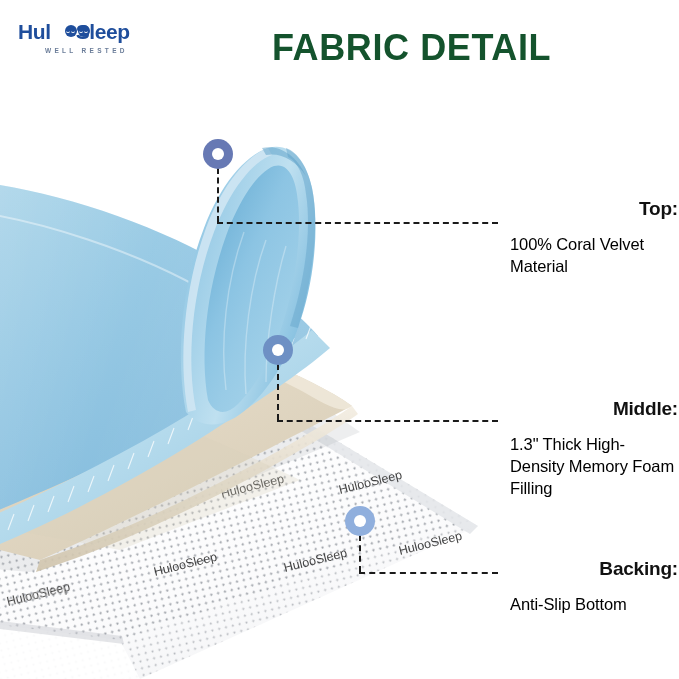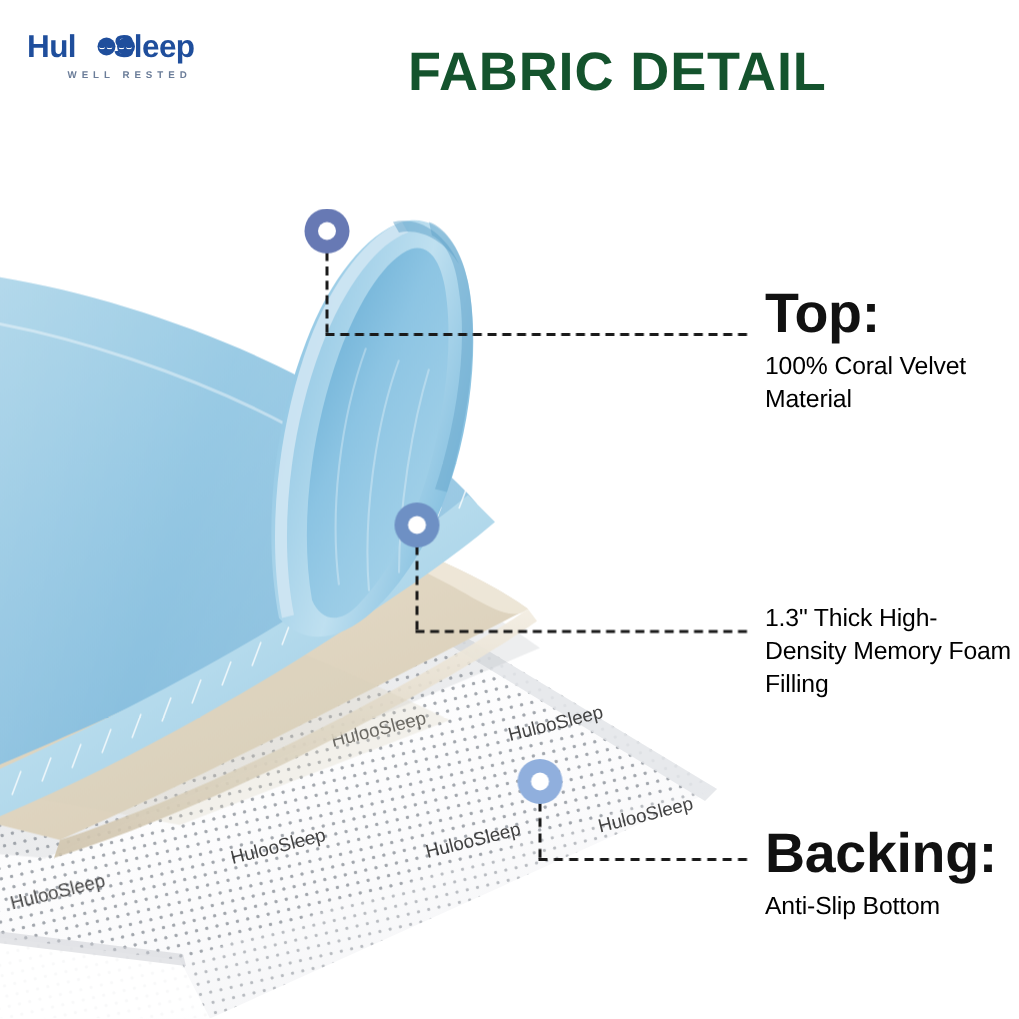--- a/index.html
+++ b/index.html
@@ -83,22 +83,22 @@
   #leader-middle{left:277px;top:364px;}
   #leader-middle .vert{height:56px;}
   #leader-middle .horz{top:56px;width:221px;}
   #leader-bottom{left:359px;top:535px;}
   #leader-bottom .vert{height:37px;}
   #leader-bottom .horz{top:37px;width:139px;}
 
   
   .callout{position:absolute;left:510px;width:168px;}
   .callout-title{
-    font-size:37px;font-weight:bold;color:#111111;
-    line-height:32px;letter-spacing:-0.2px;margin:0;
+    font-size:19px;font-weight:bold;color:#111111;
+    line-height:32px;letter-spacing:-0.2px;margin:0;text-align:right;
   }
   .callout-body{
     font-size:16.5px;color:#000000;line-height:22px;
     margin:8px 0 0 0;letter-spacing:-0.1px;
   }
   #callout-top{top:193px;}
   #callout-middle{top:393px;}
   #callout-bottom{top:553px;}
 </style>
 </head>
@@ -300,20 +300,21 @@
   <div class="marker" id="marker-bottom">
     <div class="ring"></div>
     <div class="hole"></div>
   </div>
 
   <div class="callout" id="callout-top">
     <p class="callout-title">Top:</p>
     <p class="callout-body">100% Coral Velvet Material</p>
   </div>
   <div class="callout" id="callout-middle">
+    <p class="callout-title">Middle:</p>
     <p class="callout-body">1.3" Thick High-Density Memory Foam Filling</p>
   </div>
   <div class="callout" id="callout-bottom">
     <p class="callout-title">Backing:</p>
     <p class="callout-body">Anti-Slip Bottom</p>
   </div>
 
 </div>
 
 </body></html>

